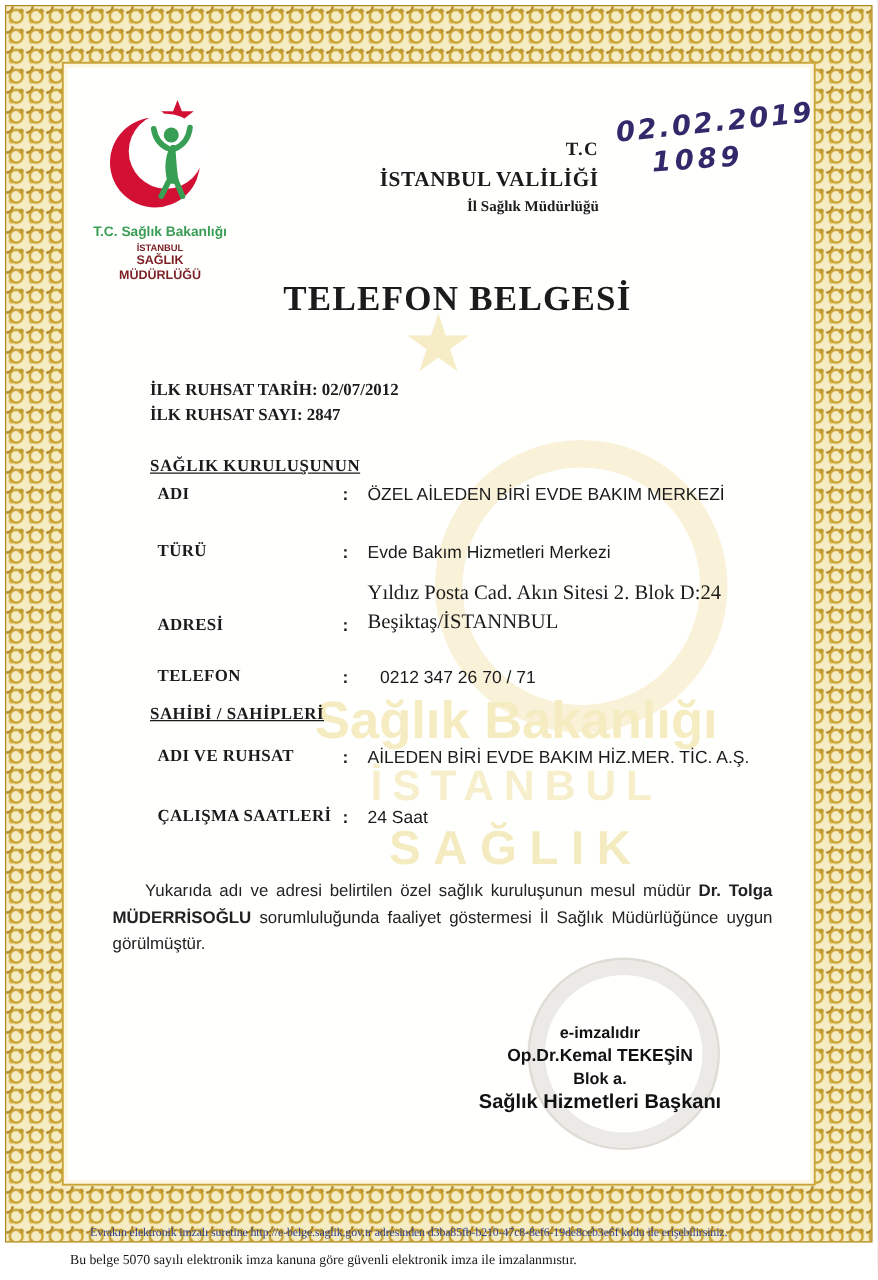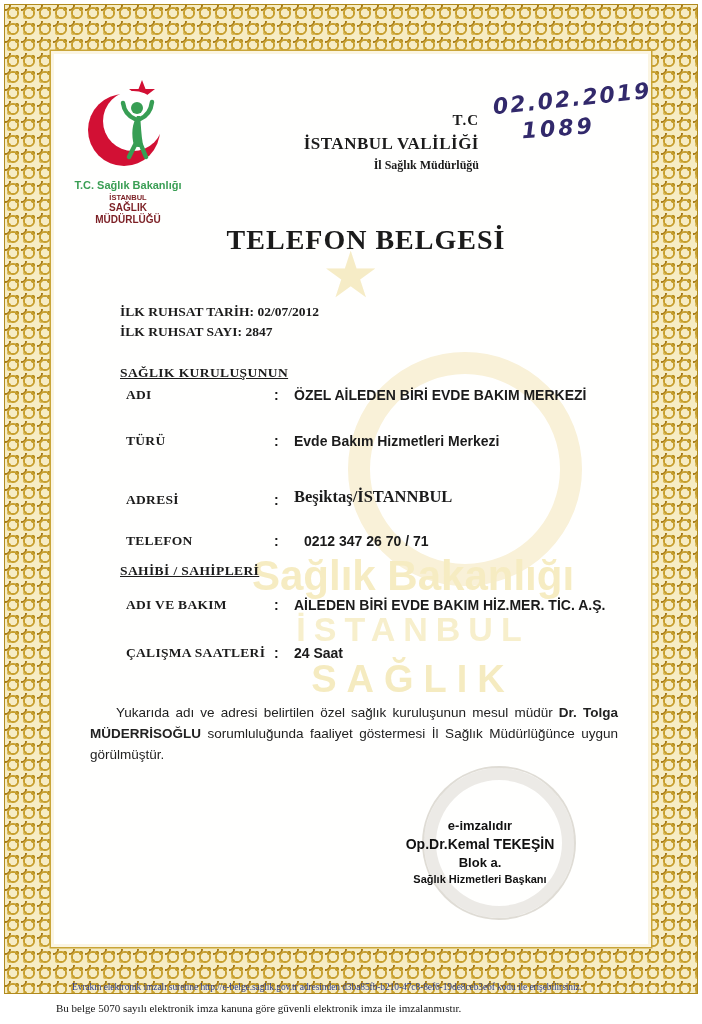--- a/index.html
+++ b/index.html
@@ -41,30 +41,30 @@
   .hand{left:494px;top:86px;color:#32296b;font-family:cursive,"DejaVu Sans",sans-serif;
         font-style:italic;font-weight:bold;transform:rotate(-6deg);}
   .hand .h1{font-size:22px;letter-spacing:2px;}
   .hand .h2{font-size:22px;letter-spacing:3px;margin:4px 0 0 26px;transform:rotate(2deg);}
   .title{left:56px;top:224px;width:620px;text-align:center;font-size:28px;font-weight:bold;letter-spacing:1px;}
   .ruhsat{left:120px;top:302px;font-size:13.5px;font-weight:bold;line-height:1.45;}
   .heading{left:120px;font-size:13.5px;font-weight:bold;text-decoration:underline;letter-spacing:0.4px;}
   .row{left:126px;width:506px;display:flex;align-items:flex-end;}
   .rl{width:148px;font-size:13.5px;font-weight:bold;letter-spacing:0.3px;}
   .rc{width:20px;font-size:14px;font-weight:bold;font-family:"Liberation Sans","DejaVu Sans",sans-serif;}
-  .rv{flex:1;font-family:"Liberation Sans","DejaVu Sans",sans-serif;font-size:14px;font-weight:bold;}
+  .rv{flex:1;font-family:"Liberation Sans","DejaVu Sans",sans-serif;font-size:14px;font-weight:normal;}
   .rv.serif{font-family:"Liberation Serif","DejaVu Serif",serif;font-size:16.5px;line-height:1.4;}
   .para{left:90px;top:703px;width:528px;font-family:"Liberation Sans","DejaVu Sans",sans-serif;
         font-size:13.5px;line-height:1.55;text-align:justify;text-indent:26px;color:#222;}
   .sig{left:352px;top:818px;width:256px;text-align:center;
        font-family:"Liberation Sans","DejaVu Sans",sans-serif;font-weight:bold;color:#111;}
   .sig .s1{font-size:13px;}
   .sig .s2{font-size:14px;margin-top:3px;}
   .sig .s3{font-size:13px;margin-top:3px;}
-  .sig .s4{font-size:11px;margin-top:3px;}
+  .sig .s4{font-size:16px;margin-top:3px;}
   .fp1{left:72px;bottom:32px;z-index:5;color:#2d3e8b;font-size:9.5px;letter-spacing:-0.1px;white-space:nowrap;}
   .fp2{left:56px;bottom:10px;z-index:5;color:#151515;font-size:11px;white-space:nowrap;}
 </style>
 </head>
 <body>
 
 <div class="page">
 
   <div class="frame"></div>
   <div class="inner"></div>
@@ -131,35 +131,35 @@
   <div class="c row" style="top:433px">
     <span class="rl">TÜRÜ</span>
     <span class="rc">:</span>
     <span class="rv">Evde Bakım Hizmetleri Merkezi</span>
   </div>
 
   <div class="c row" style="top:462px">
     <span class="rl" style="padding-top:4px">ADRESİ</span>
     <span class="rc" style="padding-top:4px">:</span>
     <span class="rv serif">
-      <br>
+      <span>Yıldız Posta Cad. Akın Sitesi 2. Blok D:24</span><br>
       <span>Beşiktaş/İSTANNBUL</span>
     </span>
   </div>
 
   <div class="c row" style="top:533px">
     <span class="rl">TELEFON</span>
     <span class="rc">:</span>
     <span class="rv" style="padding-left:10px">0212 347 26 70 / 71</span>
   </div>
 
   <div class="c heading" style="top:563px">SAHİBİ / SAHİPLERİ</div>
 
   <div class="c row" style="top:597px">
-    <span class="rl">ADI VE BAKIM</span>
+    <span class="rl">ADI VE RUHSAT</span>
     <span class="rc">:</span>
     <span class="rv">AİLEDEN BİRİ EVDE BAKIM HİZ.MER. TİC. A.Ş.</span>
   </div>
 
   <div class="c row" style="top:645px">
     <span class="rl">ÇALIŞMA SAATLERİ</span>
     <span class="rc">:</span>
     <span class="rv">24 Saat</span>
   </div>
 

